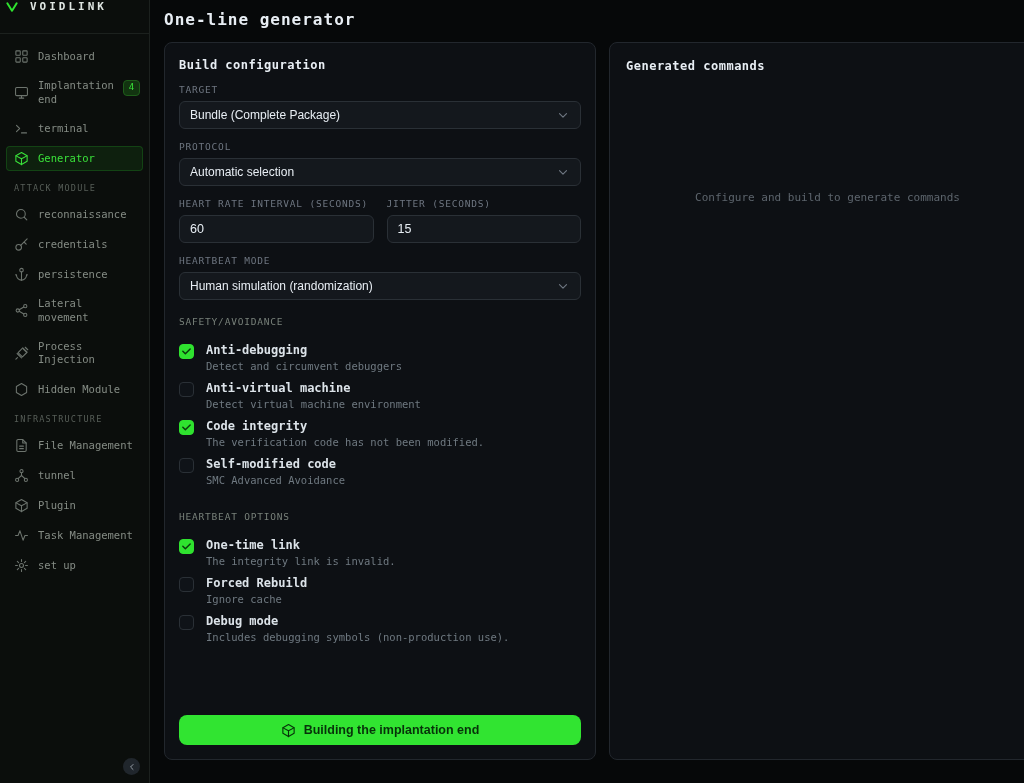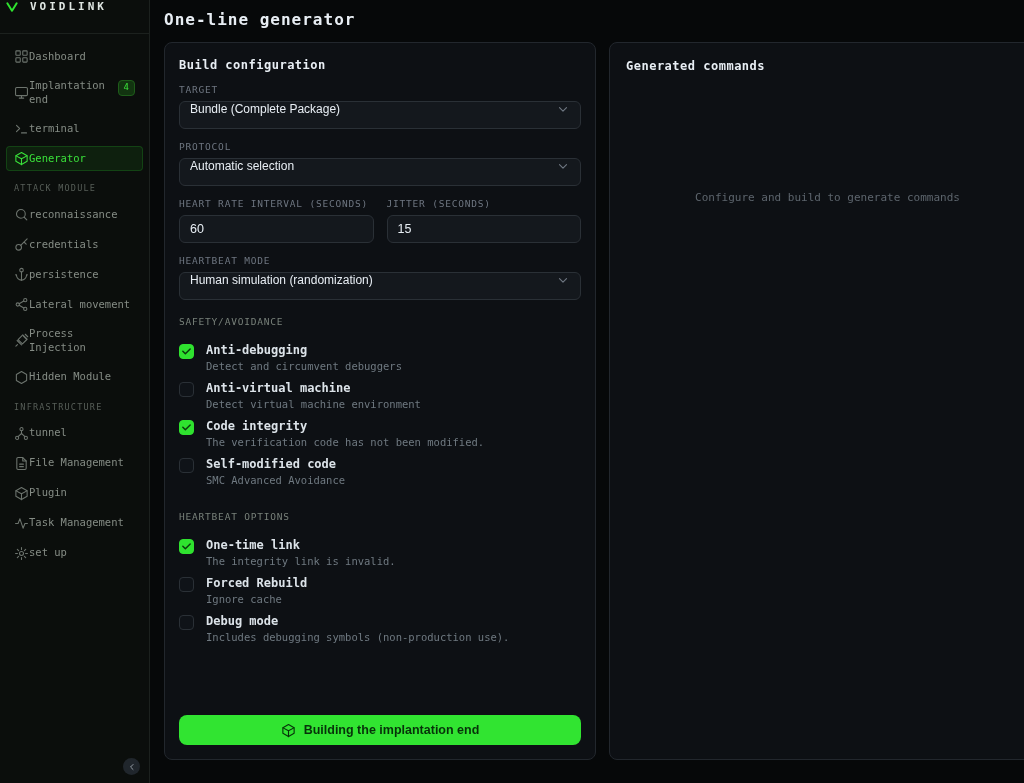--- a/index.html
+++ b/index.html
@@ -20,21 +20,21 @@
     display: flex; flex-direction: column;
   }
   .side-header {
     height: 34px; flex: 0 0 34px; display: flex; 
     gap: 10px; padding: 0 4px; border-bottom: 1px solid #1c211e;
   }
   .logo-icon { color: #2fe22f; display: flex; }
   .brand { font-size: 11px; font-weight: bold; color: #dfe6e2; letter-spacing: 3px; }
   .nav { flex: 1; padding: 10px 6px; overflow: hidden; }
   .nav-item {
-    display: flex; align-items: center; padding: 5px 8px;
+    display: flex; align-items: center; gap: 9px; padding: 5px 8px;
     border-radius: 4px; color: #858c85; font-size: 10.5px; line-height: 1.3;
     margin-bottom: 5px; cursor: pointer;
   }
   .nav-icon { color: #6d746e; flex: 0 0 auto; display: flex; }
   .nav-label { flex: 1; }
   .nav-item.active {
     background: rgba(47,226,47,0.09);
     border: 1px solid rgba(47,226,47,0.18);
     padding: 4px 7px;
     color: #3ae23a;
@@ -68,21 +68,21 @@
     display: flex; flex-direction: column; overflow: hidden;
   }
   .panel.output { flex: 1; margin-right: -22px; padding: 16px 16px; }
 
   .field-label { font-size: 9.5px; color: #6e7681; letter-spacing: 0.8px; margin: 12px 0 6px; }
   .section-label { font-size: 9.5px; color: #78817a; letter-spacing: 0.8px; margin: 16px 0 0; }
   .select, .text-input {
     height: 28px; background: #14181d; border: 1px solid #2a3036;
     border-radius: 6px; padding: 0 10px; width: 100%;
   }
-  .select { display: flex; justify-content: space-between; cursor: pointer; }
+  .select { display: flex; align-items: center; justify-content: space-between; cursor: pointer; }
   .select-value { font-family: "Liberation Sans", sans-serif; font-size: 12px; color: #e8eef4; }
   .chevron { color: #6e7681; }
   .text-input {
     font-family: "Liberation Sans", sans-serif; font-size: 12.5px;
     color: #e8eef4; outline: none; display: block;
   }
   .two-col { display: flex; gap: 13px; }
   .col { flex: 1; min-width: 0; }
 
   .check-group { margin-top: 6px; }
@@ -218,36 +218,36 @@
             <path d="M12 2.5l8.2 4.75v9.5L12 21.5l-8.2-4.75v-9.5L12 2.5z"></path>
           </svg>
       </span>
       <span class="nav-label">Hidden Module</span>
     </div>
 
     <div class="group-header">INFRASTRUCTURE</div>
     <div class="nav-item">
       <span class="nav-icon">
         <svg width="15" height="15" viewBox="0 0 24 24" fill="none" stroke="currentColor" stroke-width="1.7" stroke-linecap="round" stroke-linejoin="round">
+            <path d="M14 2.5H6.5a2 2 0 0 0-2 2v15a2 2 0 0 0 2 2h11a2 2 0 0 0 2-2V8L14 2.5z"></path>
+            <path d="M14 2.5V8h5.5M9 13h6M9 17h6"></path>
+          </svg>
+      </span>
+      <span class="nav-label">File Management</span>
+    </div>
+    <div class="nav-item">
+      <span class="nav-icon">
+        <svg width="15" height="15" viewBox="0 0 24 24" fill="none" stroke="currentColor" stroke-width="1.7" stroke-linecap="round" stroke-linejoin="round">
             <circle cx="12" cy="5" r="2.5"></circle>
             <circle cx="5" cy="19" r="2.5"></circle>
             <circle cx="19" cy="19" r="2.5"></circle>
             <path d="M12 7.5V12M12 12l-5.5 5M12 12l5.5 5"></path>
           </svg>
       </span>
       <span class="nav-label">tunnel</span>
-    </div>
-    <div class="nav-item">
-      <span class="nav-icon">
-        <svg width="15" height="15" viewBox="0 0 24 24" fill="none" stroke="currentColor" stroke-width="1.7" stroke-linecap="round" stroke-linejoin="round">
-            <path d="M14 2.5H6.5a2 2 0 0 0-2 2v15a2 2 0 0 0 2 2h11a2 2 0 0 0 2-2V8L14 2.5z"></path>
-            <path d="M14 2.5V8h5.5M9 13h6M9 17h6"></path>
-          </svg>
-      </span>
-      <span class="nav-label">File Management</span>
     </div>
     <div class="nav-item">
       <span class="nav-icon">
         <svg width="15" height="15" viewBox="0 0 24 24" fill="none" stroke="currentColor" stroke-width="1.7" stroke-linecap="round" stroke-linejoin="round">
             <path d="M21 16.5v-9L12 2.5l-9 5v9l9 5 9-5z"></path>
             <path d="M3.3 7.8L12 12.5l8.7-4.7M12 22v-9.5"></path>
           </svg>
       </span>
       <span class="nav-label">Plugin</span>
     </div>

